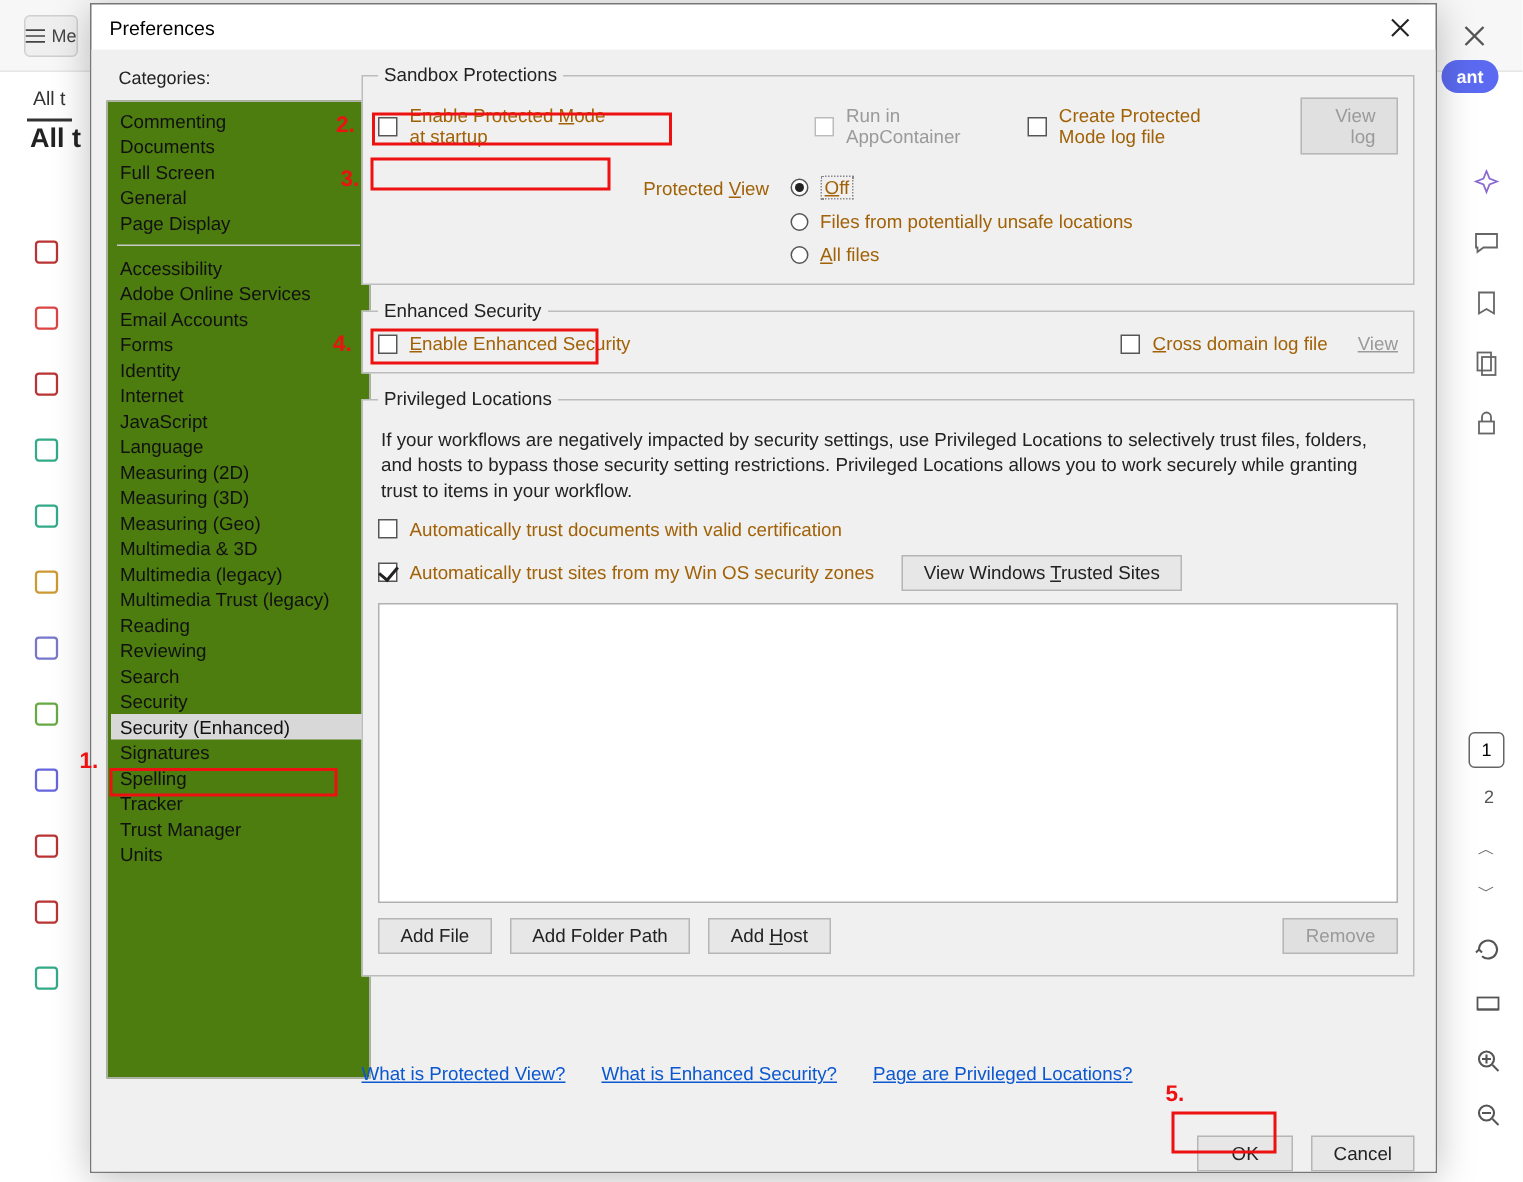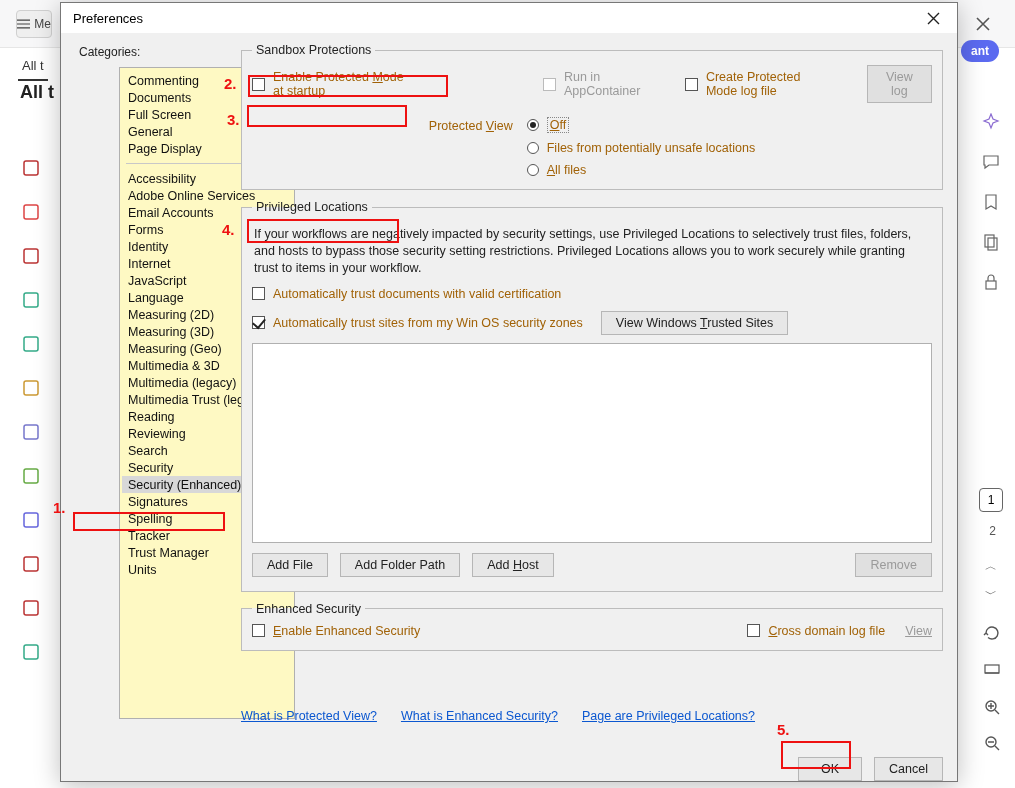--- a/index.html
+++ b/index.html
@@ -20,39 +20,39 @@
   .bg-rightrail .ri { width:24px; height:24px; display:flex; align-items:center; justify-content:center; color:#6b6b6b; }
   .page-pill { position:absolute; right:12px; top:488px; width:24px; height:24px; border:1px solid #666; border-radius:4px; display:flex; align-items:center; justify-content:center; font-size:12px; }
   .page-2 { position:absolute; right:19px; top:524px; font-size:12px; color:#555; }
 
   
   .dialog { position:absolute; left:60px; top:2px; width:898px; height:780px; background:#fff; border:1px solid #777; box-shadow:0 4px 24px rgba(0,0,0,.25); }
   .dlg-titlebar { height:30px; display:flex; align-items:center; justify-content:space-between; padding:0 12px; font-size:13px; }
   .dlg-close { cursor:pointer; width:24px; height:24px; display:flex; align-items:center; justify-content:center; }
   .dlg-body { position:absolute; top:30px; left:0; right:0; bottom:0; background:#f0f0f0; padding:10px 14px 14px 14px; }
   .cat-label { font-size:12px; color:#222; margin:2px 0 8px 4px; }
-  .cat-list { position:absolute; top:34px; left:10px; width:176px; bottom:62px; background:#fef9c3; border:1px solid #b0b0b0; padding:4px 2px; overflow:hidden;margin-left:48px; }
+  .cat-list { position:absolute; top:34px; left:10px; width:176px; bottom:62px; background:#4d7c0f; border:1px solid #b0b0b0; padding:4px 2px; overflow:hidden; }
   .cat-item { font-size:12.5px; color:#111; padding:1.5px 6px; cursor:pointer; white-space:nowrap; }
   .cat-sep { border-top:1px solid #c8c8c8; margin:6px 4px; }
   .cat-item.selected { background:#d8d8d8; }
 
   .content { position:absolute; left:180px; right:14px; top:10px; bottom:10px; }
   fieldset { border:1px solid #bcbcbc; margin:0 0 10px 0; padding:8px 10px 12px 10px; font-size:12.5px; color:#222; background:#f0f0f0; }
   legend { font-size:12.5px; padding:0 4px; color:#222; }
 
   .row { display:flex; align-items:center; gap:8px; }
   .chk { width:13px; height:13px; border:1px solid #555; display:inline-block; background:#fff; position:relative; flex:0 0 auto; }
   .chk.checked::after { content:""; position:absolute; left:2px; top:-1px; width:6px; height:10px; border:solid #222; border-width:0 2px 2px 0; transform:rotate(40deg); }
   .radio { width:12px; height:12px; border:1px solid #555; border-radius:50%; display:inline-block; background:#fff; position:relative; flex:0 0 auto; }
   .radio.on::after { content:""; position:absolute; left:2px; top:2px; width:6px; height:6px; border-radius:50%; background:#222; }
   .txt { font-size:12.5px; color:#a16207; }
   .muted { color:#9a9a9a; }
   .u { text-decoration:underline; }
 
-  .btn { border:1px solid #b6b6b6; background:#e7e7e7; font-size:12.5px; padding:4px 14px; cursor:pointer; color:#222; }
+  .btn { border:1px solid #b6b6b6; background:#e7e7e7; font-size:12.5px; padding:4px 14px; cursor:pointer; color:#222;text-align:right; }
   .btn.disabled { color:#9a9a9a; background:#e0e0e0; cursor:default; }
   .linkblue { color:#0b57d0; font-size:12.5px; cursor:pointer; }
   .linkblue.u, .linksmall { text-decoration:underline; }
 
   .listbox { border:1px solid #b0b0b0; background:#fff; height:200px; margin-top:8px; }
 
   
   .redbox { position:absolute; border:2px solid #e11; pointer-events:none; }
   .rednum { position:absolute; color:#e11; font-size:15px; font-weight:600; pointer-events:none; }
 
@@ -271,20 +271,37 @@
               <span class="txt">Files from potentially unsafe locations</span>
             </label>
             <label class="row">
               <span class="radio"></span>
               <span class="txt"><span class="u">A</span>ll files</span>
             </label>
           </div>
         </div>
       </fieldset>
 
+      <fieldset>
+        <legend>Enhanced Security</legend>
+        <div class="row" style="justify-content:space-between;">
+          <label class="row">
+            <span class="chk"></span>
+            <span class="txt"><span class="u">E</span>nable Enhanced Security</span>
+          </label>
+          <div class="row" style="gap:20px;">
+            <label class="row">
+              <span class="chk"></span>
+              <span class="txt"><span class="u">C</span>ross domain log file</span>
+            </label>
+            <span class="txt muted" style="text-decoration:underline">View</span>
+          </div>
+        </div>
+      </fieldset>
+
       <fieldset style="padding-bottom:14px;">
         <legend>Privileged Locations</legend>
         <div class="priv-desc">If your workflows are negatively impacted by security settings, use Privileged Locations to selectively trust files, folders, and hosts to bypass those security setting restrictions. Privileged Locations allows you to work securely while granting trust to items in your workflow.</div>
         <label class="row" style="margin-bottom:10px">
           <span class="chk"></span>
           <span class="txt">Automatically trust documents with valid certification</span>
         </label>
         <div class="row" style="gap:18px;">
           <label class="row">
             <span class="chk checked"></span>
@@ -295,37 +312,20 @@
         <div class="listbox"></div>
         <div class="priv-btnrow">
           <button class="btn">Add File</button>
           <button class="btn">Add Folder Path</button>
           <button class="btn">Add <span class="u">H</span>ost</button>
           <div style="flex:1"></div>
           <button class="btn disabled">Remove</button>
         </div>
       </fieldset>
 
-      <fieldset>
-        <legend>Enhanced Security</legend>
-        <div class="row" style="justify-content:space-between;">
-          <label class="row">
-            <span class="chk"></span>
-            <span class="txt"><span class="u">E</span>nable Enhanced Security</span>
-          </label>
-          <div class="row" style="gap:20px;">
-            <label class="row">
-              <span class="chk"></span>
-              <span class="txt"><span class="u">C</span>ross domain log file</span>
-            </label>
-            <span class="txt muted" style="text-decoration:underline">View</span>
-          </div>
-        </div>
-      </fieldset>
-
       <div class="helpbar">
         <span class="linkblue u">What is Protected View?</span>
         <span class="linkblue u">What is Enhanced Security?</span>
         <span class="linkblue u">Page are Privileged Locations?</span>
       </div>
     </div>
 
     <div class="footer-btns">
       <button class="btn">OK</button>
       <button class="btn">Cancel</button>

